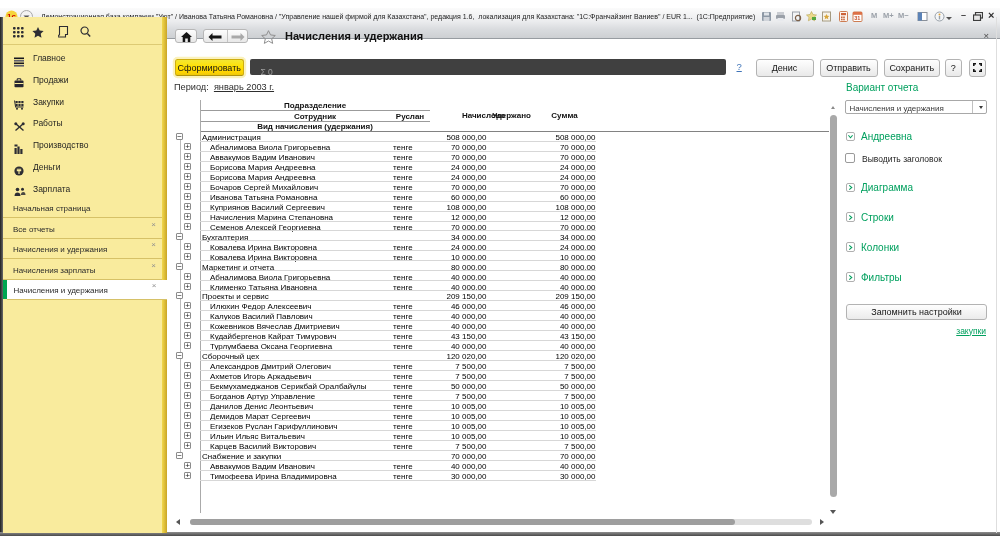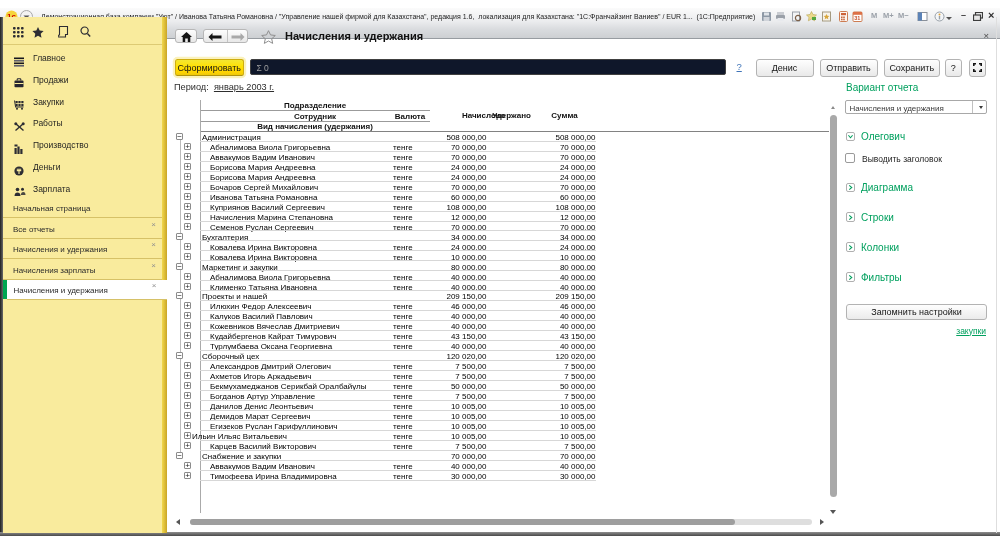--- a/index.html
+++ b/index.html
@@ -33,21 +33,21 @@
 .navbtn{position:absolute;top:28.5px;height:14.2px;border:1px solid #b7b7b7;border-radius:3px;
  background:linear-gradient(#fdfdfd,#e8e8e8)}
 #homebtn{left:175px;width:21.5px}
 #bfgroup{left:203px;width:45.3px}
 #bfdiv{position:absolute;left:22.6px;top:0;width:1px;height:100%;background:#c4c4c4}
 #ftitle{position:absolute;left:285px;top:29.5px;font-size:11px;font-weight:bold;color:#111}
 
 #genbtn{position:absolute;left:174.5px;top:58.5px;width:69.5px;height:17px;border:1px solid #cfae10;border-bottom-color:#b09410;border-radius:2.5px;
  background:linear-gradient(#f4e733,#ffe103 45%,#ffd400 80%,#eec80a);box-shadow:0 0 0 2.2px #fbf2bd;
  font-size:9px;color:#151515;text-align:center;line-height:16.5px}
-#sinput{position:absolute;left:249.5px;top:58.5px;width:476px;height:16.5px;border:1px solid #404040;border-radius:2px;background:#0f172a}
+#sinput{position:absolute;left:249.5px;top:58.5px;width:476px;height:16.5px;border:5px solid #404040;border-radius:2px;background:#404040}
 #sinput span{position:absolute;left:6px;top:3px;font-size:8.5px;color:#9f9f9f}
 #qlink{position:absolute;left:736.5px;top:61px;font-size:9.5px;color:#3f74b8;text-decoration:underline}
 .gbtn{position:absolute;top:58.5px;height:18px;border:1px solid #b3b3b3;border-radius:3px;
  background:linear-gradient(#fefefe,#e9e9e9);font-size:9px;color:#151515;text-align:center;line-height:17px}
 
 #period{position:absolute;left:174px;top:82px;font-size:9.2px;color:#2e2e2e}
 #period a{color:#2e2e2e;text-decoration:underline}
 
 #vline{position:absolute;left:199.5px;top:100.3px;width:1px;height:412.7px;background:#aaa}
 #treeline{position:absolute;left:179.5px;top:140px;width:1px;height:315.5px;background:#bbb}
@@ -312,21 +312,21 @@
         <path d="M6 0.8 H8.2 V3"></path>
         <path d="M8.2 6 V8.2 H6"></path>
         <path d="M3 8.2 H0.8 V6"></path>
       </g>
     </svg>
   </div>
 <div id="period">Период: &nbsp;<a>январь 2003 г.</a></div>
 
 <div class="hdr" style="left:200px;top:101px;width:230px;text-align:center">Подразделение</div>
 <div class="hdr" style="left:200px;top:111.5px;width:230px;text-align:center">Сотрудник</div>
-<div class="hdr" style="left:385px;top:111.5px;width:50px;text-align:center">Валюта</div>
+<div class="hdr" style="left:385px;top:111.5px;width:50px;text-align:center">Руслан</div>
 <div class="hdr" style="left:456px;top:111px;width:55px;text-align:center">Начислено</div>
 <div class="hdr" style="left:484px;top:111px;width:55px;text-align:center">Удержано</div>
 <div class="hdr" style="left:537px;top:111px;width:55px;text-align:center">Сумма</div>
 <div class="hdr" style="left:200px;top:122px;width:230px;text-align:center">Вид начисления (удержания)</div>
 <div class="hl" style="left:200px;top:110.3px;width:230px"></div>
 <div class="hl" style="left:200px;top:120.8px;width:230px"></div>
 <div class="hl" style="left:200px;top:131.2px;width:629px;background:#828282"></div>
 <div id="vline"></div>
 <div id="treeline"></div>
 <div class="r" style="top:131.8px">
@@ -386,21 +386,21 @@
   </div>
 <div class="r" style="top:211.6px">
     <span class="tb" style="left:184px">+</span>
     <span class="nm" style="left:210px">Начисления Марина Степановна</span>
     <span class="cur">тенге</span>
     <span class="n1">12 000,00</span>
     <span class="n3">12 000,00</span>
   </div>
 <div class="r" style="top:221.5px">
     <span class="tb" style="left:184px">+</span>
-    <span class="nm" style="left:210px">Семенов Руслан Сергеевич</span>
+    <span class="nm" style="left:210px">Семенов Алексей Георгиевна</span>
     <span class="cur">тенге</span>
     <span class="n1">70 000,00</span>
     <span class="n3">70 000,00</span>
   </div>
 <div class="r" style="top:231.5px">
     <span class="tb" style="left:176px">−</span>
     <span class="nm" style="left:202px">Бухгалтерия</span>
     <span class="n1">34 000,00</span>
     <span class="n3">34 000,00</span>
   </div>
@@ -413,41 +413,41 @@
   </div>
 <div class="r" style="top:251.4px">
     <span class="tb" style="left:184px">+</span>
     <span class="nm" style="left:210px">Ковалева Ирина Викторовна</span>
     <span class="cur">тенге</span>
     <span class="n1">10 000,00</span>
     <span class="n3">10 000,00</span>
   </div>
 <div class="r" style="top:261.4px">
     <span class="tb" style="left:176px">−</span>
-    <span class="nm" style="left:202px">Маркетинг и закупки</span>
+    <span class="nm" style="left:202px">Маркетинг и отчета</span>
     <span class="n1">80 000,00</span>
     <span class="n3">80 000,00</span>
   </div>
 <div class="r" style="top:271.4px">
     <span class="tb" style="left:184px">+</span>
     <span class="nm" style="left:210px">Абналимова Виола Григорьевна</span>
     <span class="cur">тенге</span>
     <span class="n1">40 000,00</span>
     <span class="n3">40 000,00</span>
   </div>
 <div class="r" style="top:281.4px">
     <span class="tb" style="left:184px">+</span>
     <span class="nm" style="left:210px">Клименко Татьяна Ивановна</span>
     <span class="cur">тенге</span>
     <span class="n1">40 000,00</span>
     <span class="n3">40 000,00</span>
   </div>
 <div class="r" style="top:291.3px">
     <span class="tb" style="left:176px">−</span>
-    <span class="nm" style="left:202px">Проекты и нашей</span>
+    <span class="nm" style="left:202px">Проекты и сервис</span>
     <span class="n1">209 150,00</span>
     <span class="n3">209 150,00</span>
   </div>
 <div class="r" style="top:301.3px">
     <span class="tb" style="left:184px">+</span>
     <span class="nm" style="left:210px">Илюхин Федор Алексеевич</span>
     <span class="cur">тенге</span>
     <span class="n1">46 000,00</span>
     <span class="n3">46 000,00</span>
   </div>
@@ -529,21 +529,21 @@
   </div>
 <div class="r" style="top:420.9px">
     <span class="tb" style="left:184px">+</span>
     <span class="nm" style="left:210px">Егизеков Руслан Гарифуллинович</span>
     <span class="cur">тенге</span>
     <span class="n1">10 005,00</span>
     <span class="n3">10 005,00</span>
   </div>
 <div class="r" style="top:430.9px">
     <span class="tb" style="left:184px">+</span>
-    <span class="nm" style="left:192px">Ильин Ильяс Витальевич</span>
+    <span class="nm" style="left:210px">Ильин Ильяс Витальевич</span>
     <span class="cur">тенге</span>
     <span class="n1">10 005,00</span>
     <span class="n3">10 005,00</span>
   </div>
 <div class="r" style="top:440.9px">
     <span class="tb" style="left:184px">+</span>
     <span class="nm" style="left:210px">Карцев Василий Викторович</span>
     <span class="cur">тенге</span>
     <span class="n1">7 500,00</span>
     <span class="n3">7 500,00</span>
@@ -574,21 +574,21 @@
     <span class="ctx">Начисления и удержания</span>
     <span class="cdiv"></span>
     <span class="carr"></span>
   </div>
 <div class="sect green" style="top:130.5px">
     <span class="tgl">
       <svg class="chev" width="6" height="6" viewBox="0 0 6 6">
         <path d="M0.5 1.5 L3 4.5 L5.5 1.5" fill="none" stroke="#00a05e" stroke-width="1.3"></path>
       </svg>
     </span>
-    <span class="stx">Олегович</span>
+    <span class="stx">Андреевна</span>
   </div>
 <div id="chk"></div>
 <div id="chklbl">Выводить заголовок</div>
 <div class="sect green" style="top:181.5px">
     <span class="tgl">
       <svg class="chev" width="6" height="6" viewBox="0 0 6 6">
         <path d="M1.5 0.5 L4.5 3 L1.5 5.5" fill="none" stroke="#00a05e" stroke-width="1.3"></path>
       </svg>
     </span>
     <span class="stx">Диаграмма</span>

